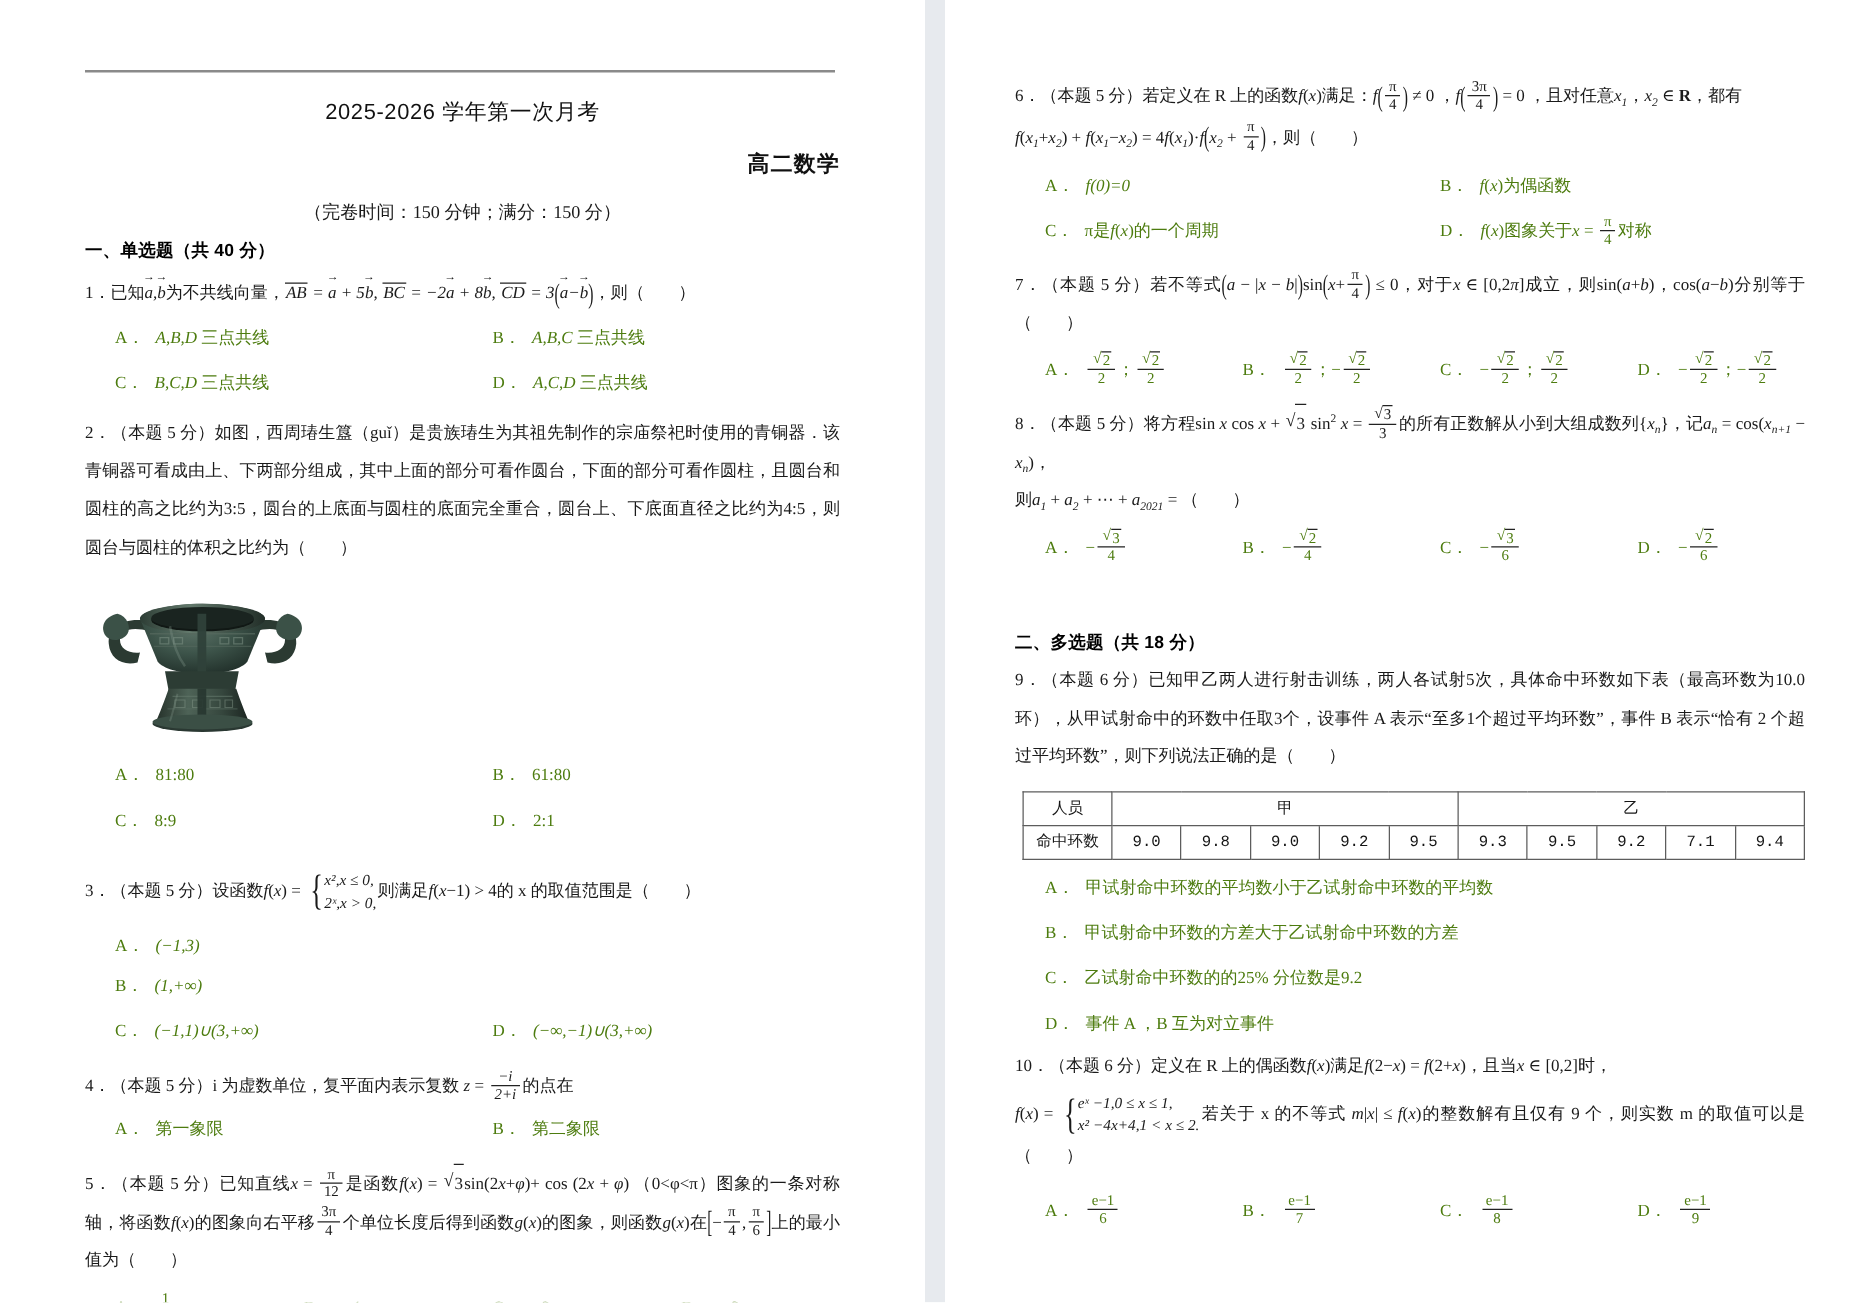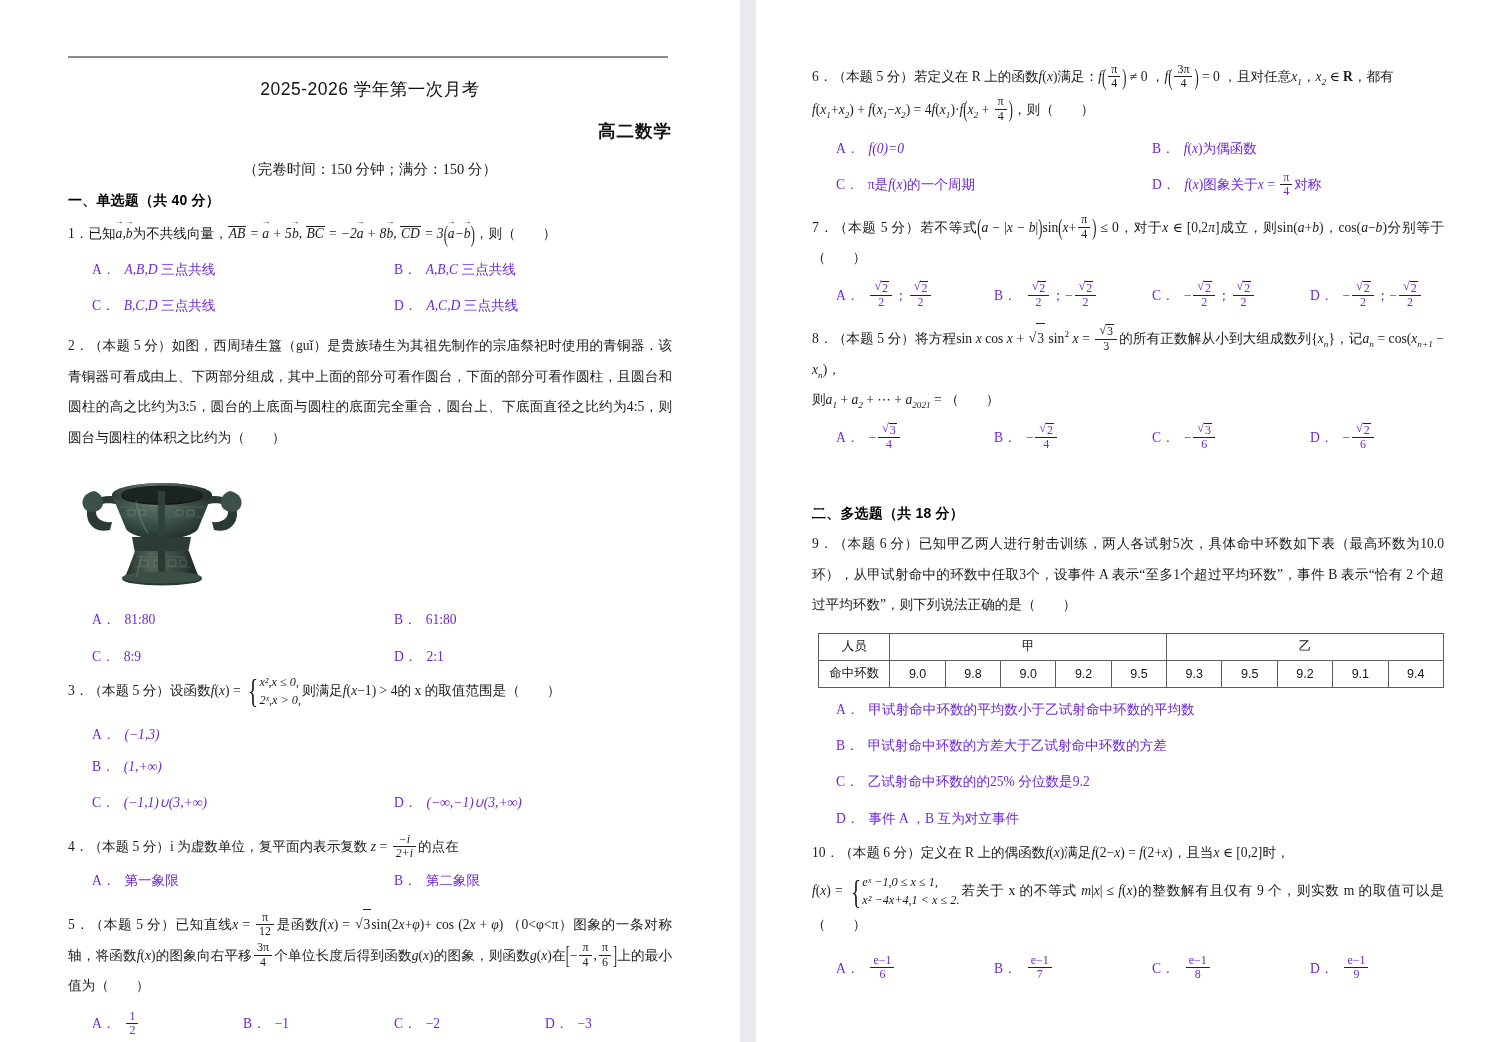--- a/index.html
+++ b/index.html
@@ -82,21 +82,21 @@
     line-height: 2.25;
     margin-top: 10px;
     text-align: justify;
   }
   .q.tight { line-height: 2.1; }
 
   .opts {
     display: flex;
     margin-top: 5px;
     font-size: 13.6px;
-    color: #6d28d9;
+    color: #4d7c0f;
     line-height: 2.3;
   }
   .opts .o { padding-left: 24px; }
   .opts.two .o { width: 50%; }
   .opts.four .o { width: 25%; }
   .opt-lab { margin-right: 9px; }
 
   
   .mi { font-family: "Liberation Serif", serif; font-style: italic; }
   .mn { font-family: "Liberation Serif", serif; font-style: normal; }
@@ -197,21 +197,21 @@
     border-collapse: collapse;
     margin-top: 12px;
     margin-left: 6px;
     font-size: 12.5px;
     color: #141414;
   }
   table.score-table td, table.score-table th {
     border: 1px solid #5d5d5d;
     text-align: center;
     font-weight: normal;
-    font-family: Liberation Sans, sans-serif;
+    font-family: Liberation Mono, monospace;
     padding: 0;
     height: 27px;
   }
   table.score-table td.lab { width: 74px; }
   table.score-table td.val { width: 57px; }
   table.score-table td.grp { }
 </style>
 </head>
 <body>
 
@@ -328,21 +328,21 @@
       </div>
       <div class="opts two">
         <div class="o">
           <span class="opt-lab">C．</span><span class="mn">8:9</span>
         </div>
         <div class="o">
           <span class="opt-lab">D．</span><span class="mn">2:1</span>
         </div>
       </div>
 
-      <div class="q" style="margin-top:2px;">
+      <div class="q" style="margin-top:24px;">
         <span>3．</span><span>（本题 5 分）</span><span>设函数</span><span class="mi">f</span>(<span class="mi">x</span>) = <span class="brace">
             <span class="bch">{</span>
             <span class="bcases"><span class="mi">x²,x ≤ 0,</span><br><span class="mi">2ˣ,x &gt; 0,</span></span>
           </span><span>则满足</span><span class="mi">f</span><span class="mn">(</span><span class="mi">x</span><span class="mn">−1)</span> &gt; 4<span>的 x 的取值范围是（　　）</span>
       </div>
       <div class="opts two" style="margin-top:10px;flex-direction:column;">
         <div class="o">
           <span class="opt-lab">A．</span><span class="mi">(−1,3)</span>
         </div>
         <div class="o">
@@ -474,21 +474,21 @@
         <tr>
           <td class="lab">命中环数</td>
           <td class="val">9.0</td>
           <td class="val">9.8</td>
           <td class="val">9.0</td>
           <td class="val">9.2</td>
           <td class="val">9.5</td>
           <td class="val">9.3</td>
           <td class="val">9.5</td>
           <td class="val">9.2</td>
-          <td class="val">9.1</td>
+          <td class="val">7.1</td>
           <td class="val">9.4</td>
         </tr>
       </tbody>
         </table>
 
       <div class="opts" style="margin-top:6px;">
         <div class="o">
           <span class="opt-lab">A．</span><span>甲试射命中环数的平均数小于乙试射命中环数的平均数</span>
         </div>
       </div>

